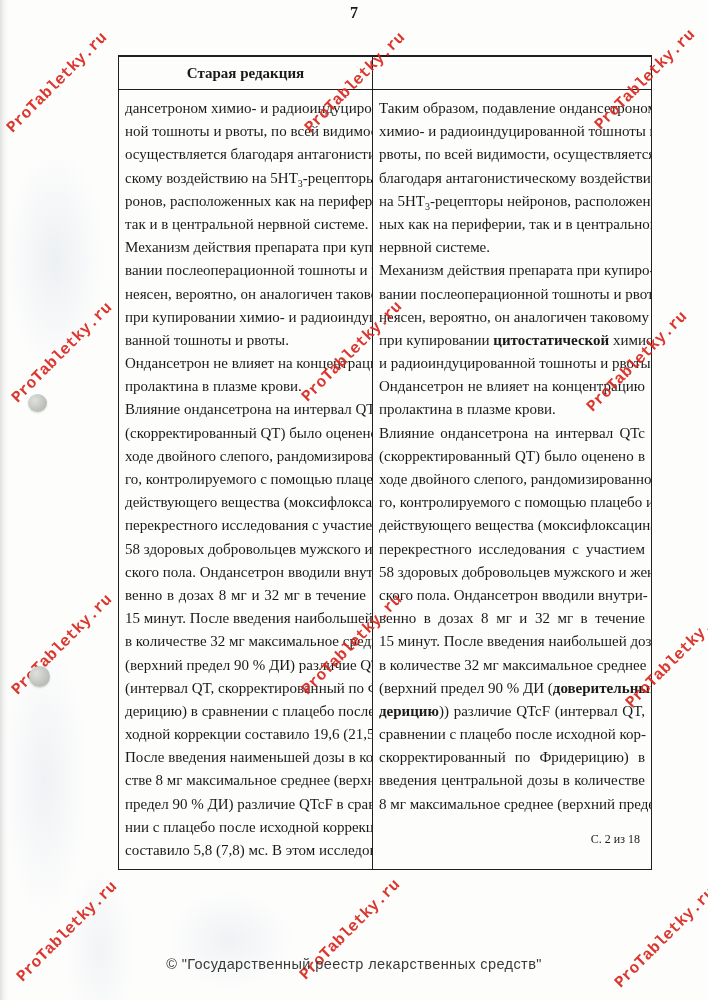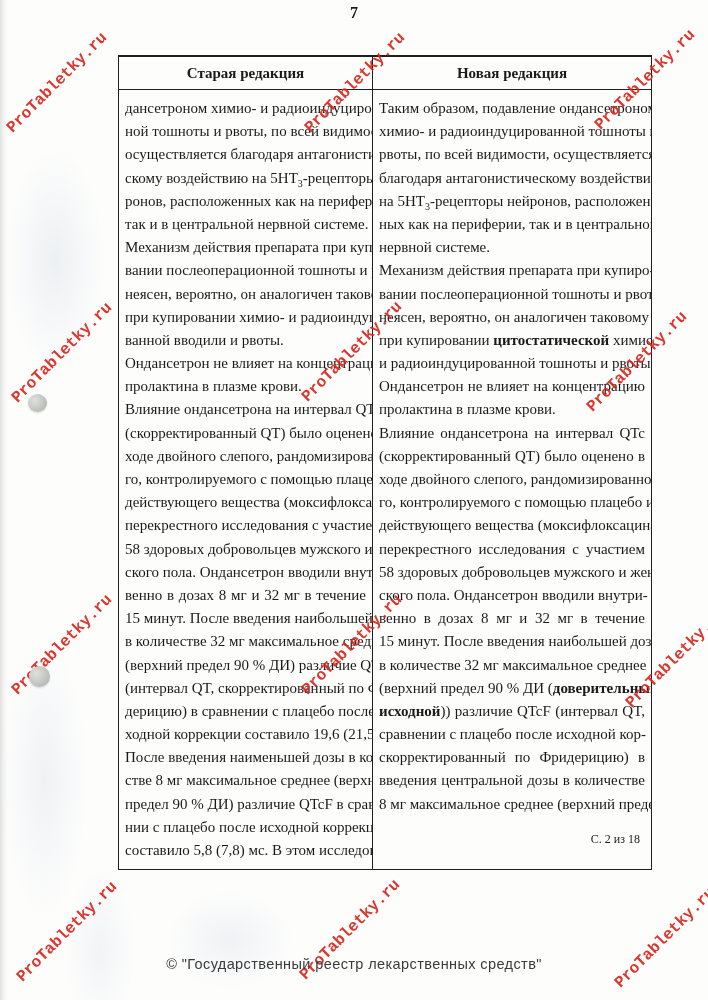--- a/index.html
+++ b/index.html
@@ -72,35 +72,34 @@
 </head>
 <body>
 
 <div class="page">
 
   <div class="pageno">7</div>
 
   <div class="cmp-table">
     <div class="thead">
       <div class="hcell old">Старая редакция</div>
-      <div class="hcell new">Новая редакция</div>
     </div>
     <div class="tbody">
       <div class="bcell old">
           <div class="tline">дансетроном химио- и радиоиндуцирован-</div>
           <div class="tline">ной тошноты и рвоты, по всей видимости,</div>
           <div class="tline">осуществляется благодаря антагонистиче-</div>
           <div class="tline">скому воздействию на 5НТ<sub>3</sub>-рецепторы ней-</div>
           <div class="tline">ронов, расположенных как на периферии,</div>
           <div class="tline pend">так и в центральной нервной системе.</div>
           <div class="tline">Механизм действия препарата при купиро-</div>
           <div class="tline">вании послеоперационной тошноты и рвоты</div>
           <div class="tline">неясен, вероятно, он аналогичен таковому</div>
           <div class="tline">при купировании химио- и радиоиндуциро-</div>
-          <div class="tline pend">ванной вводили и рвоты.</div>
+          <div class="tline pend">ванной тошноты и рвоты.</div>
           <div class="tline">Ондансетрон не влияет на концентрацию</div>
           <div class="tline pend">пролактина в плазме крови.</div>
           <div class="tline">Влияние ондансетрона на интервал QTc</div>
           <div class="tline">(скорректированный QT) было оценено в</div>
           <div class="tline">ходе двойного слепого, рандомизированно-</div>
           <div class="tline">го, контролируемого с помощью плацебо и</div>
           <div class="tline">действующего вещества (моксифлоксацина)</div>
           <div class="tline">перекрестного исследования с участием</div>
           <div class="tline">58 здоровых добровольцев мужского и жен-</div>
           <div class="tline">ского пола. Ондансетрон вводили внутри-</div>
@@ -137,21 +136,21 @@
           <div class="tline">ходе двойного слепого, рандомизированно-</div>
           <div class="tline">го, контролируемого с помощью плацебо и</div>
           <div class="tline">действующего вещества (моксифлоксацина)</div>
           <div class="tline">перекрестного исследования с участием</div>
           <div class="tline">58 здоровых добровольцев мужского и жен-</div>
           <div class="tline">ского пола. Ондансетрон вводили внутри-</div>
           <div class="tline">венно в дозах 8 мг и 32 мг в течение</div>
           <div class="tline">15 минут. После введения наибольшей дозы</div>
           <div class="tline">в количестве 32 мг максимальное среднее</div>
           <div class="tline">(верхний предел 90 % ДИ (<b>доверительный</b></div>
-          <div class="tline"><b>исходной</b>)) различие QTcF (интервал QT,</div>
+          <div class="tline"><b>дерицию</b>)) различие QTcF (интервал QT,</div>
           <div class="tline">сравнении с плацебо после исходной кор-</div>
           <div class="tline">скорректированный по Фридерицию) в</div>
           <div class="tline">введения центральной дозы в количестве</div>
           <div class="tline">8 мг максимальное среднее (верхний предел</div>
         </div>
     </div>
   </div>
 
   <div class="wm" style="left: -10px; top: 75px; color: rgb(217, 39, 30);">ProTabletky.ru</div>
   <div class="wm" style="left: 288px; top: 75px; color: rgb(217, 39, 30);">ProTabletky.ru</div>

